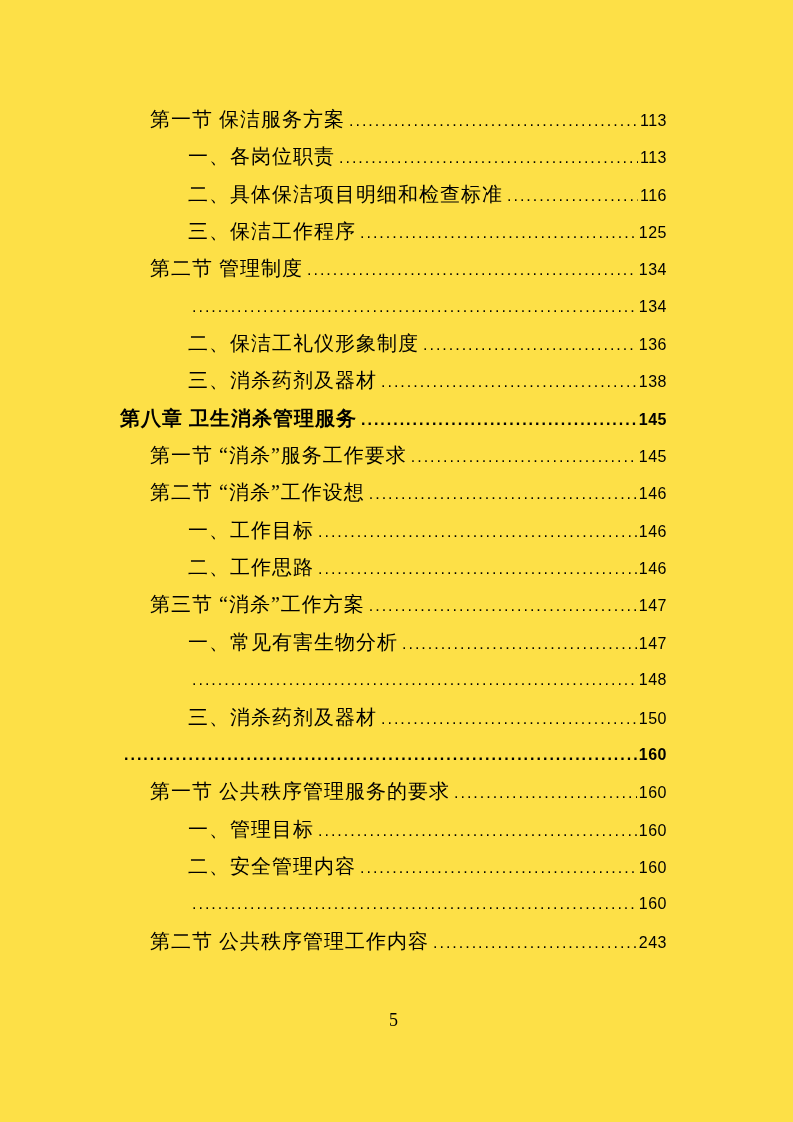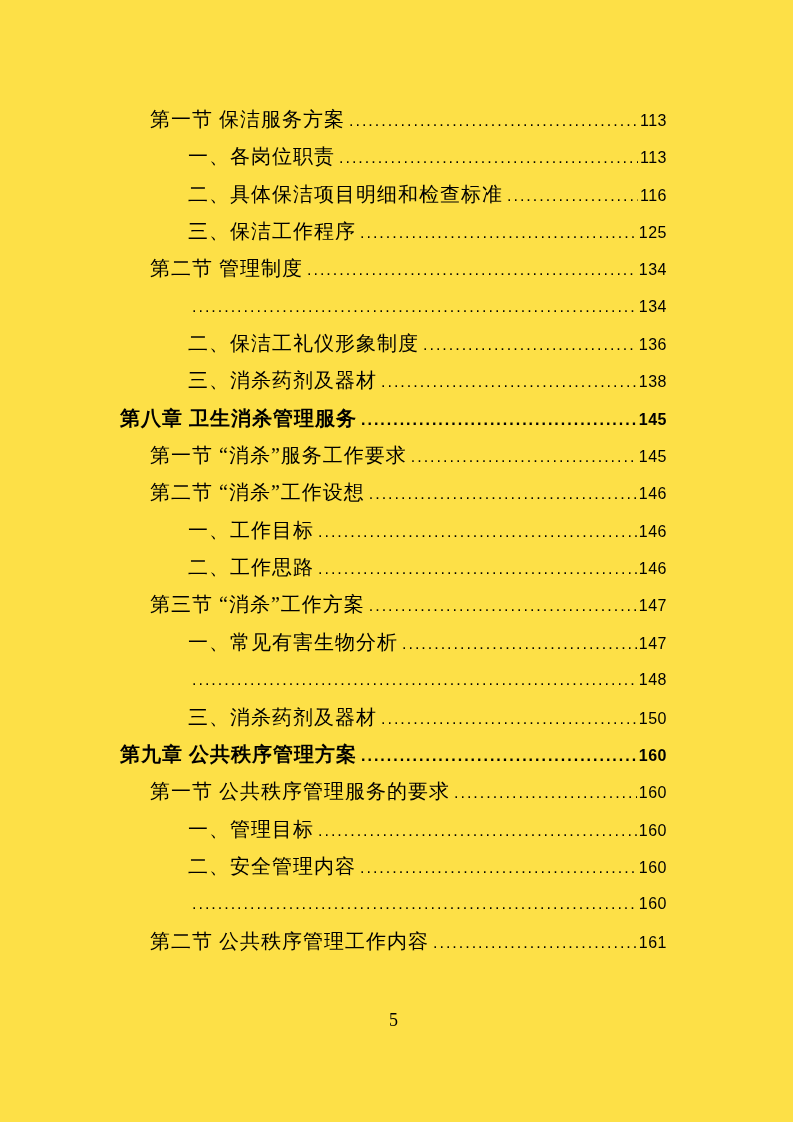--- a/index.html
+++ b/index.html
@@ -172,21 +172,20 @@
   </div>
 
   <div class="toc-row sub">
     <span class="toc-title">三、消杀药剂及器材</span>
     <span class="toc-dots"></span>
     <span class="toc-page">150</span>
   </div>
 
 
   <div class="toc-row chapter">
-    <span class="toc-title">第九章 公共秩序管理方案</span>
     <span class="toc-dots"></span>
     <span class="toc-page">160</span>
   </div>
 
   <div class="toc-row section">
     <span class="toc-title">第一节 公共秩序管理服务的要求</span>
     <span class="toc-dots"></span>
     <span class="toc-page">160</span>
   </div>
 
@@ -203,19 +202,19 @@
   </div>
 
   <div class="toc-row sub">
     <span class="toc-dots"></span>
     <span class="toc-page">160</span>
   </div>
 
   <div class="toc-row section">
     <span class="toc-title">第二节 公共秩序管理工作内容</span>
     <span class="toc-dots"></span>
-    <span class="toc-page">161</span>
+    <span class="toc-page">243</span>
   </div>
 </div>
   <div class="footer">
     <span>5</span>
   </div>
 </div>
 
 </body></html>

